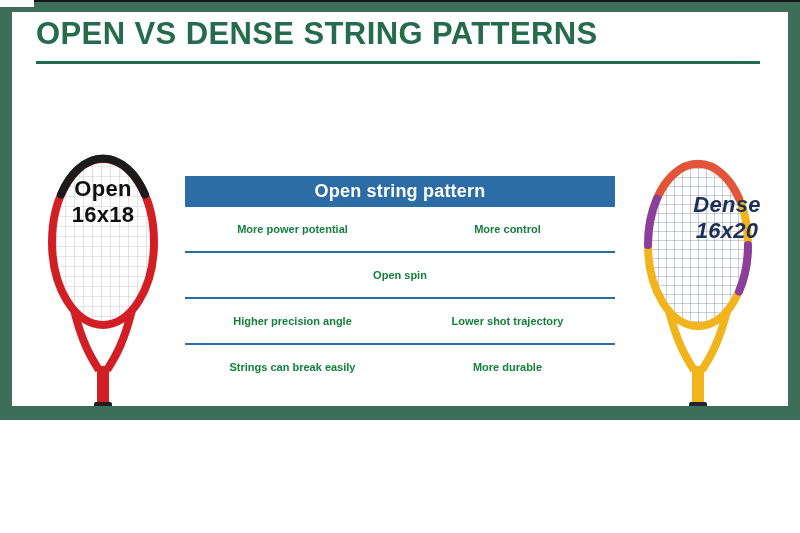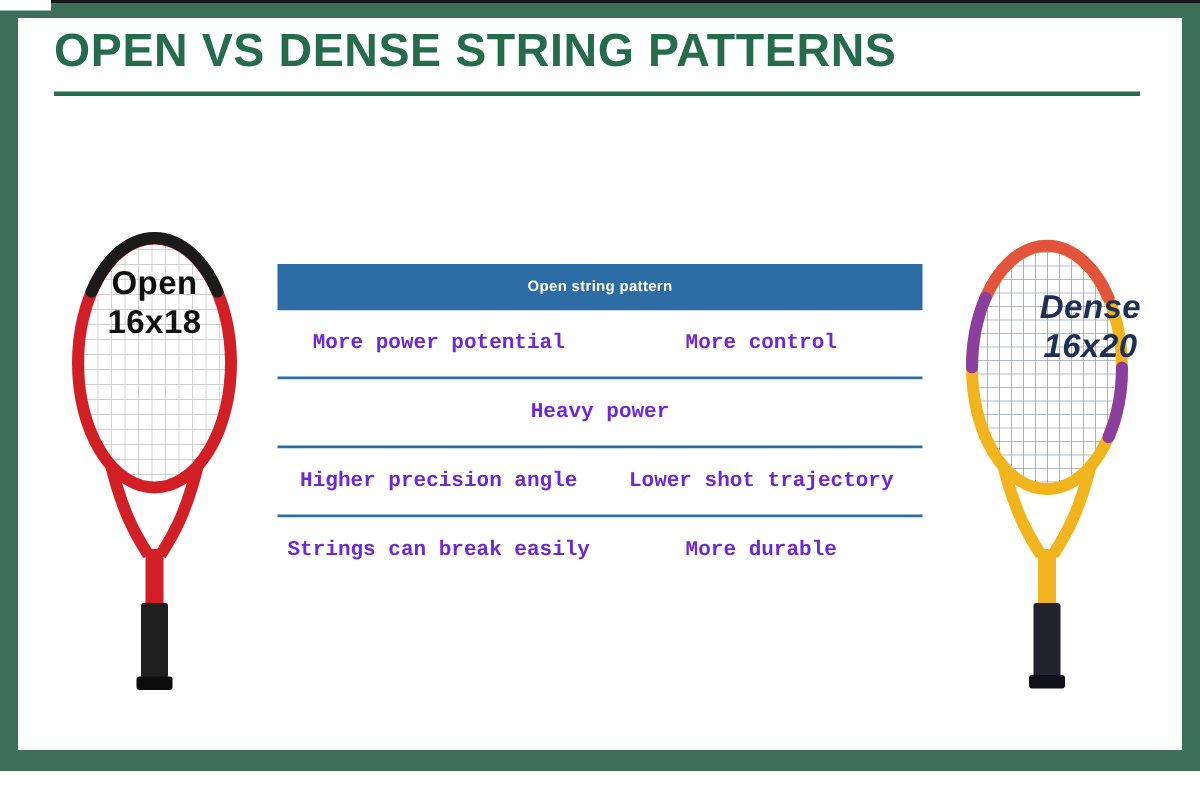--- a/index.html
+++ b/index.html
@@ -1,17 +1,17 @@
 <!DOCTYPE html>
 <html><head>
 <meta charset="utf-8">
 <style>
   html,body { margin:0; padding:0; background:#ffffff; }
   .canvas {
-    position:relative; width:800px; height:514px; background:#ffffff;
+    position:relative; width:800px; height:420px; background:#ffffff;
     overflow:hidden; font-family:"Liberation Sans", sans-serif;
   }
   
   .frame {
     position:absolute; inset:0; box-sizing:border-box;
     border:12px solid #3c6e59; border-bottom-width:14px;
     pointer-events:none; z-index:4;
   }
   .top-edge { position:absolute; left:34px; top:0; width:766px; height:2px; background:#161616; z-index:6; }
   .notch-tl { position:absolute; left:0; top:0; width:34px; height:7px; background:#ffffff; z-index:7; }
@@ -23,27 +23,27 @@
     font-size:31px; font-weight:bold; letter-spacing:0.4px;
     color:#256b4e; z-index:2; white-space:nowrap;
   }
   .title-rule { position:absolute; left:36px; top:61px; width:724px; height:3px; background:#256b4e; z-index:2; }
 
   
   .ctable { position:absolute; left:185px; top:176px; width:430px; z-index:2; }
   .thead { display:flex; background:#2d6da6; height:31px; }
   .th {
     flex:1; display:flex; align-items:center; justify-content:center;
-    color:#ffffff; font-weight:bold; font-size:10px; letter-spacing:0.2px;
+    color:#ffffff; font-weight:bold; font-size:18px; letter-spacing:0.2px;
   }
   .trow { display:flex; height:44px; border-bottom:2px solid #2d6da6; background:#ffffff; }
   .trow:last-child { border-bottom:none; }
   .td {
     flex:1; display:flex; align-items:center; justify-content:center;
-    font-weight:bold; font-size:14px; color:#6d28d9; text-align:center;font-family:Liberation Mono, monospace;
+    font-weight:bold; font-size:11px; color:#15803d; text-align:center;
   }
 
   
   .racket { position:absolute; z-index:1; }
   .racket-open  { left:38px;  top:146px; }
   .racket-dense { left:634px; top:150px; }
 
   .racket-label {
     position:absolute; z-index:3; width:130px; text-align:center;
     font-weight:bold; font-size:22px; line-height:1.2; letter-spacing:0.3px;
@@ -112,21 +112,21 @@
 
   <div class="ctable">
     <div class="thead">
       <div class="th">Open string pattern</div>
     </div>
     <div class="trow">
       <div class="td">More power potential</div>
       <div class="td">More control</div>
     </div>
     <div class="trow">
-      <div class="td">Heavy power</div>
+      <div class="td">Open spin</div>
     </div>
     <div class="trow">
       <div class="td">Higher precision angle</div>
       <div class="td">Lower shot trajectory</div>
     </div>
     <div class="trow">
       <div class="td">Strings can break easily</div>
       <div class="td">More durable</div>
     </div>
   </div>

